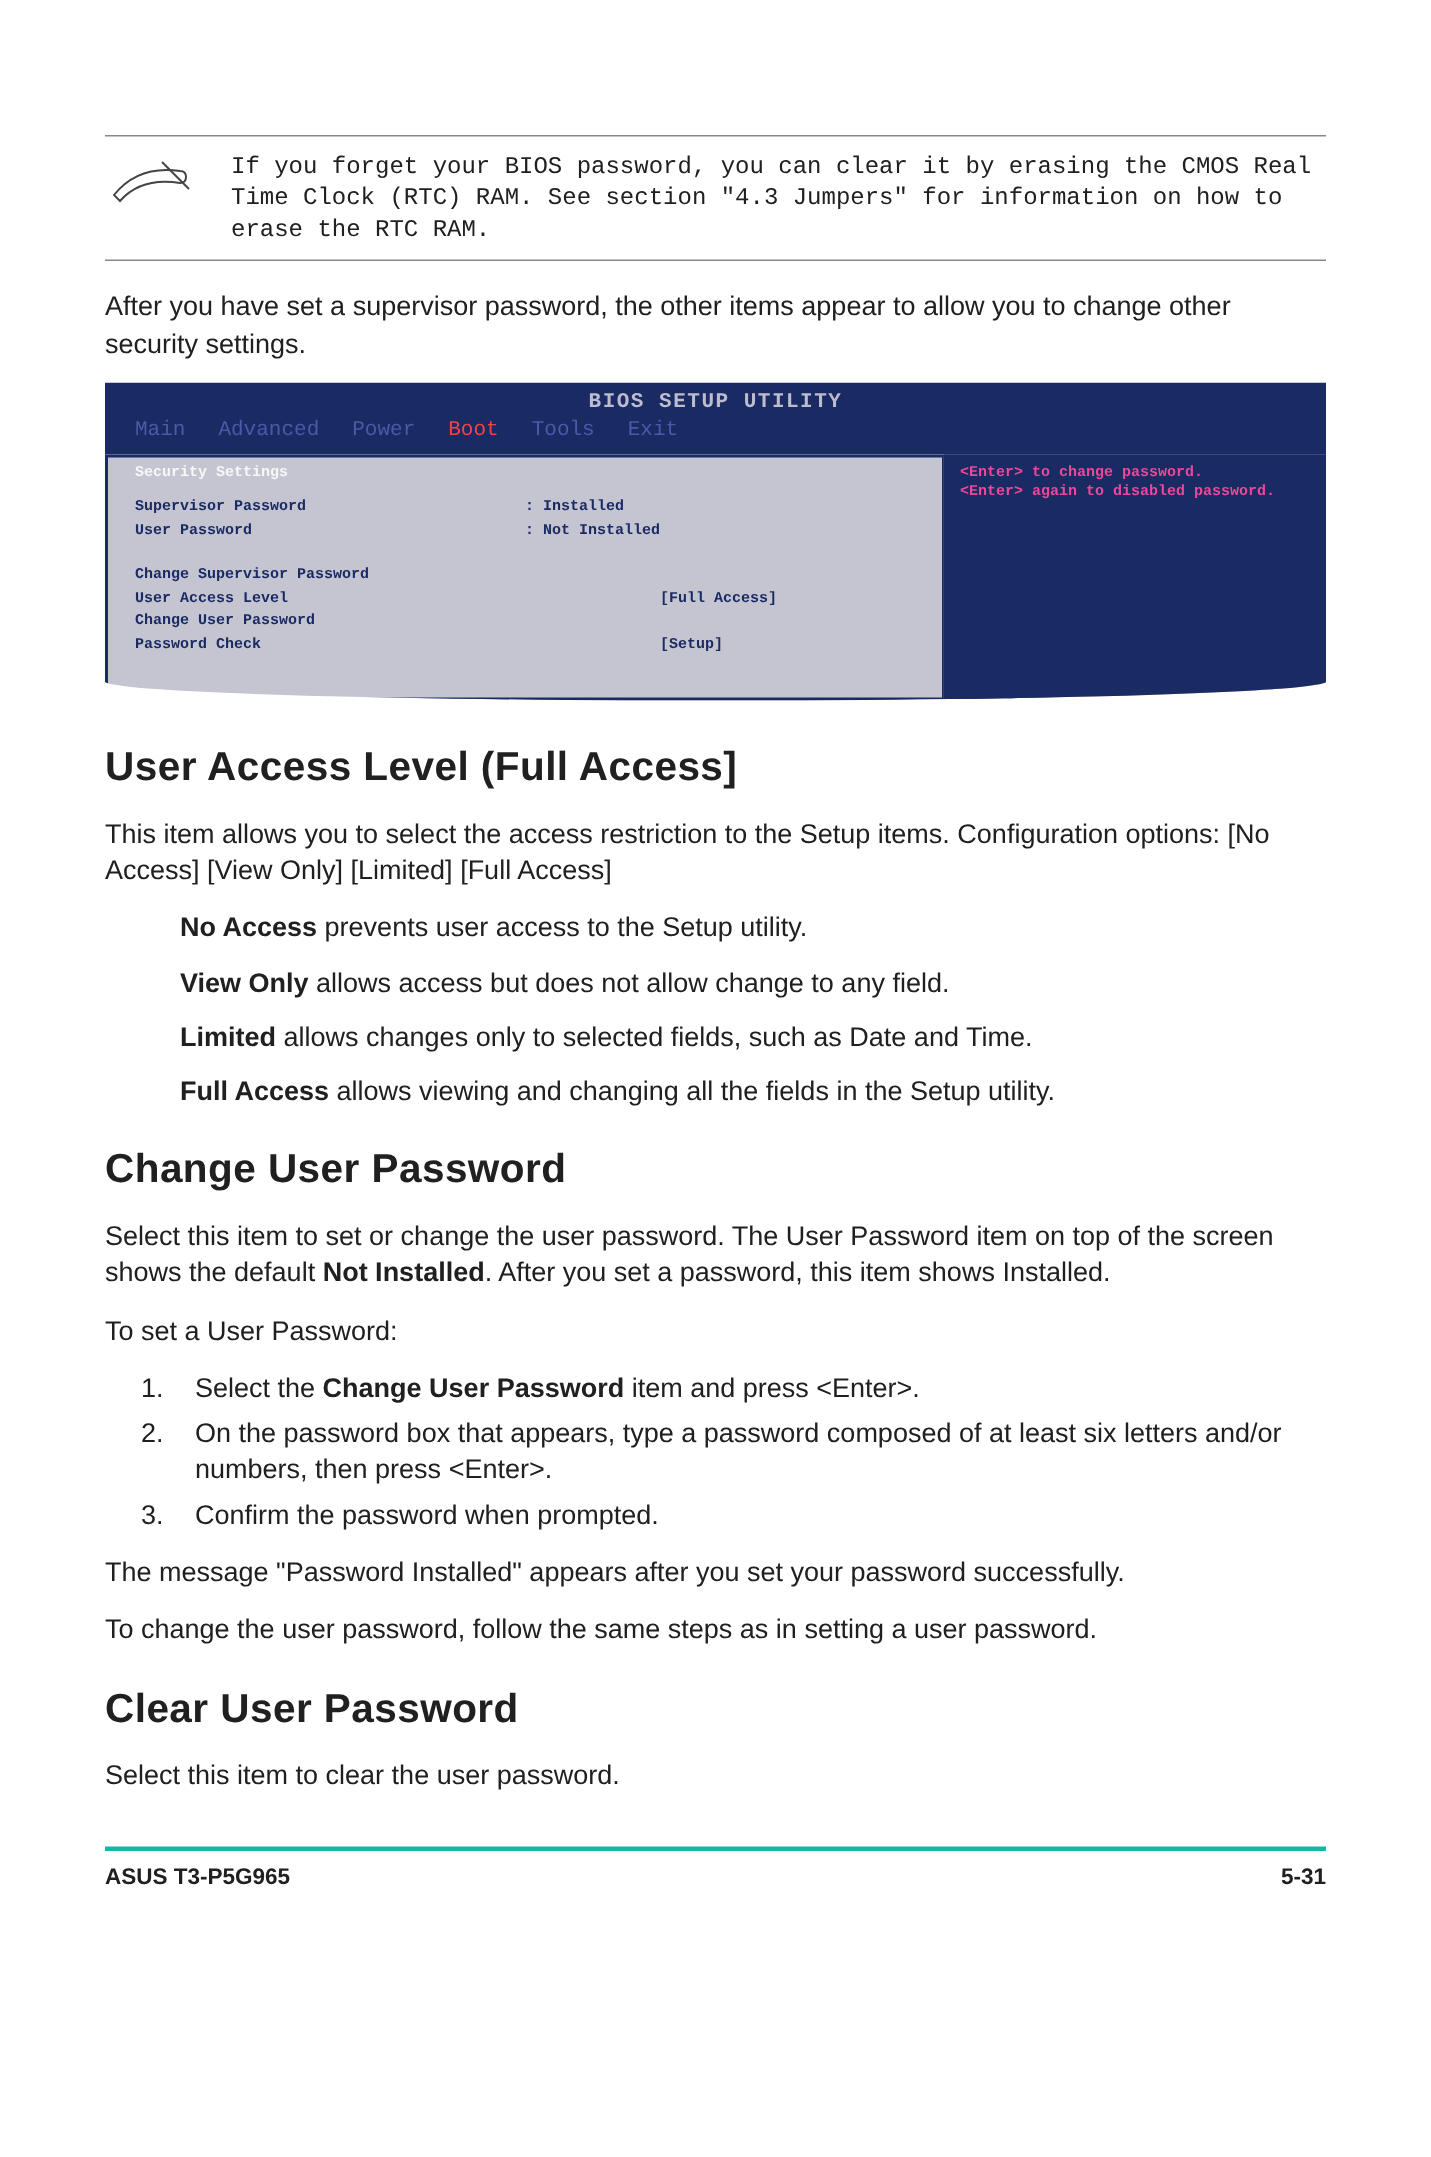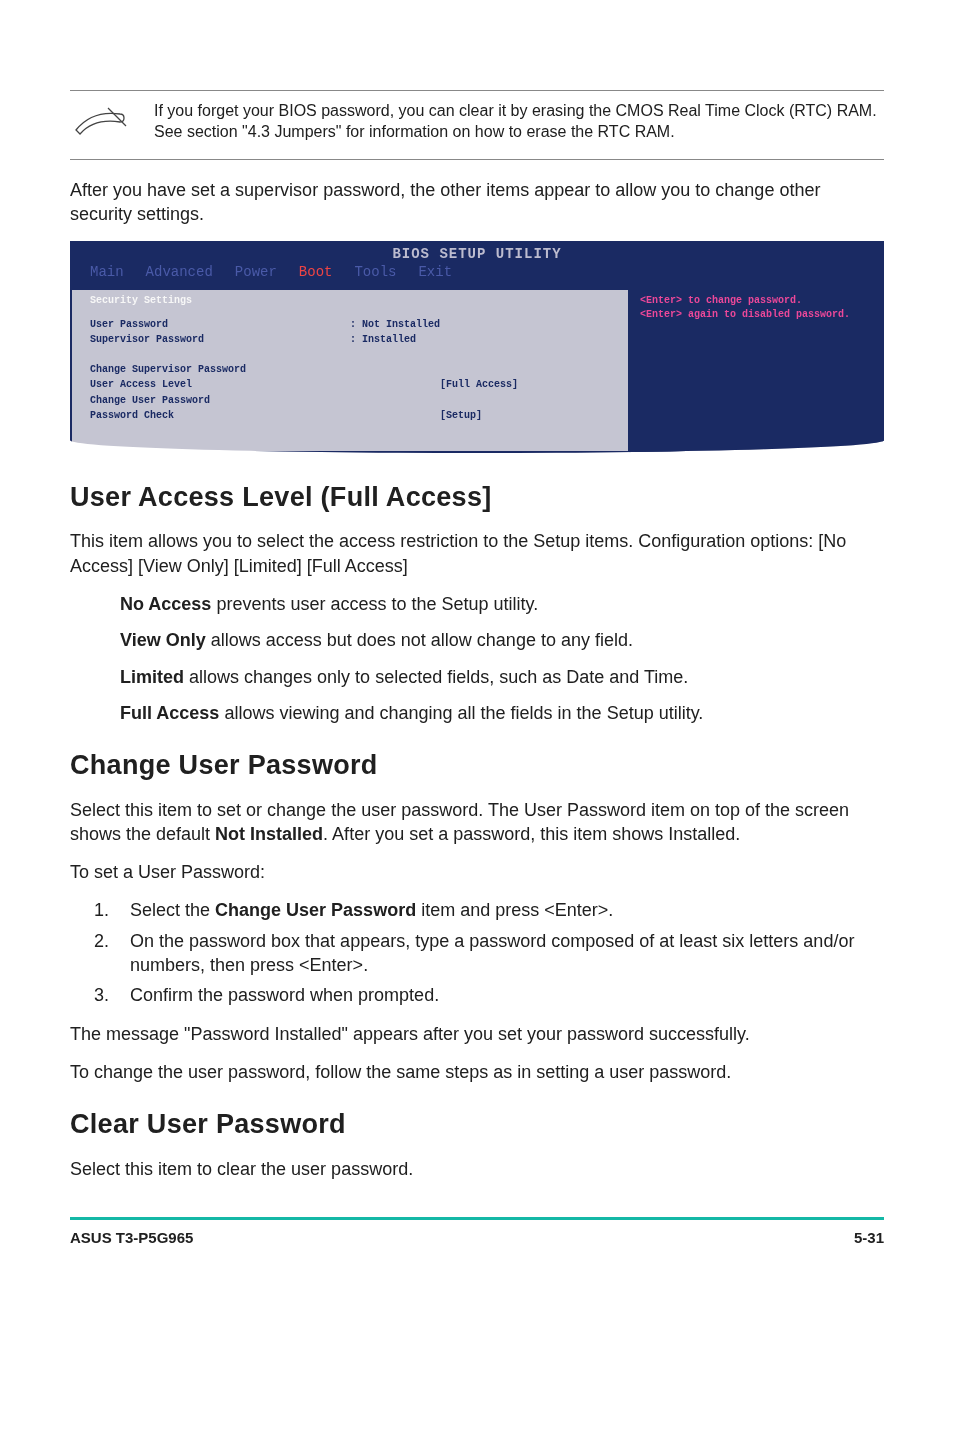--- a/index.html
+++ b/index.html
@@ -24,21 +24,21 @@
   }
   .note-icon {
     width: 64px;
     height: 48px;
     flex-shrink: 0;
     display: flex;
     align-items: center;
     justify-content: center;
   }
   .note-icon svg { display: block; }
-  .note-text { font-size: 16px; line-height: 1.3; }
+  .note-text { font-size: 16px; line-height: 1.3; font-family: Liberation Mono, monospace; }
   p { margin: 14px 0; }
 
   .bios-outer {
     margin: 14px 0 26px 0;
     border-radius: 0 0 50% 50% / 0 0 6% 6%;
     overflow: hidden;
   }
   .bios-top {
     background: #1a2a63;
     padding: 4px 0 2px 0;
@@ -140,26 +140,26 @@
       <span>Power</span>
       <span class="sel">Boot</span>
       <span>Tools</span>
       <span>Exit</span>
     </div>
   </div>
   <div class="bios-body">
     <div class="bios-left">
       <div class="sec-title">Security Settings</div>
       <div class="bios-row">
+        <span class="bios-label">Supervisor Password</span>
+        <span class="bios-val">: Installed</span>
+      </div>
+      <div class="bios-row">
         <span class="bios-label">User Password</span>
         <span class="bios-val">: Not Installed</span>
-      </div>
-      <div class="bios-row">
-        <span class="bios-label">Supervisor Password</span>
-        <span class="bios-val">: Installed</span>
       </div>
       <div class="bios-gap"></div>
       <div class="bios-row">
         <span>Change Supervisor Password</span>
       </div>
       <div class="bios-row">
         <span class="bios-label">User Access Level</span>
         <span style="width:90px"></span>
         <span class="bios-val">[Full Access]</span>
       </div>

